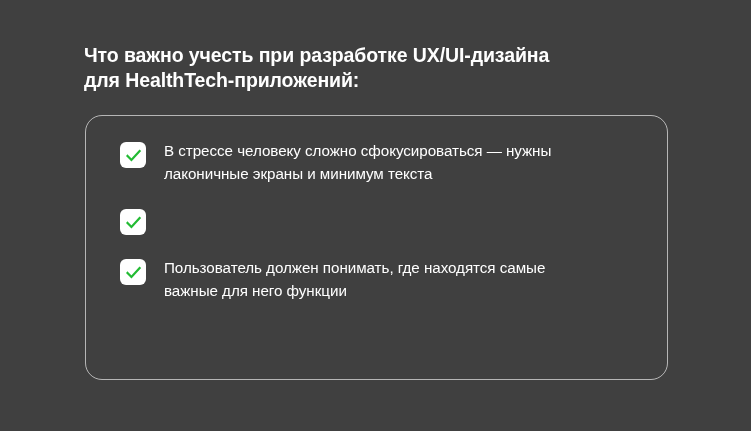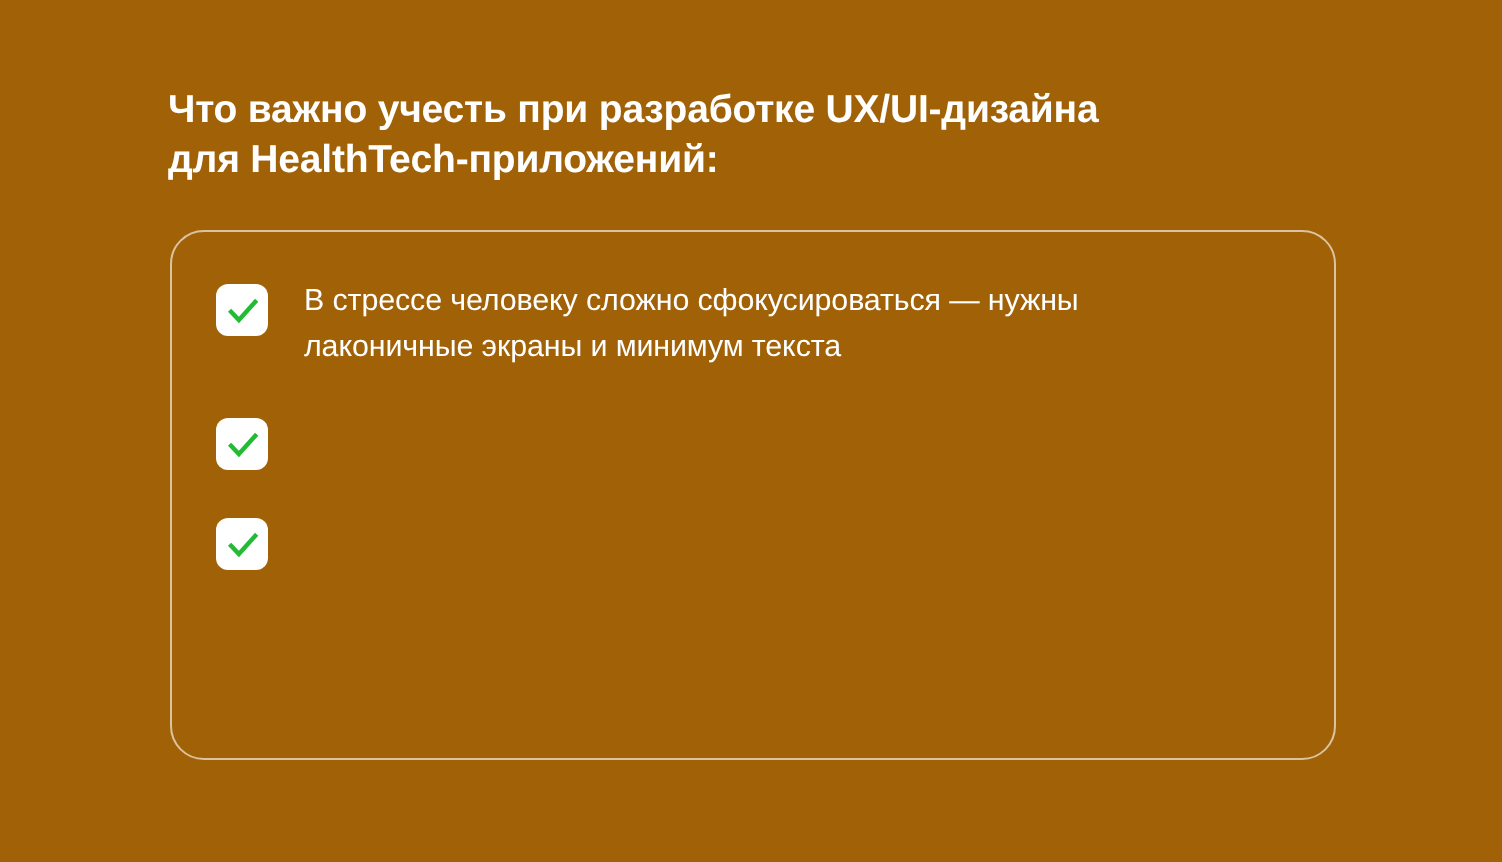--- a/index.html
+++ b/index.html
@@ -12,21 +12,21 @@
     overflow: hidden;
     background: #3a55de;
     font-family: "Liberation Sans", sans-serif;
     -webkit-font-smoothing: antialiased;
   }
 
   #slide {
     position: relative;
     width: 751px;
     height: 431px;
-    background: #a16207;
+    background: #404040;
     box-sizing: border-box;
   }
 
   
   .heading {
     position: absolute;
     left: 84px;
     top: 43px;
     width: 600px;
     color: #ffffff;
@@ -45,21 +45,21 @@
     width: 583px;
     height: 265px;
     box-sizing: border-box;
     border: 1px solid rgba(255, 255, 255, 0.62);
     border-radius: 17px;
     background: transparent;
   }
 
   .list {
     position: absolute;
-    left: 0;
+    left: 12px;
     top: 0;
     width: 100%;
     height: 100%;
     padding: 23px 20px 0 22px;
     box-sizing: border-box;
   }
 
   .list-item {
     display: flex;
     align-items: flex-start;
@@ -127,19 +127,21 @@
           </svg>
         </span>
       </div>
 
       <div class="list-item">
         <span class="checkbox">
           <svg viewBox="0 0 24 24" aria-hidden="true">
             <path d="M3.6 12.6 L9.1 18.3 L20.6 5.6" fill="none" stroke="#22bb33" stroke-width="3.1" stroke-linecap="square" stroke-linejoin="miter"></path>
           </svg>
         </span>
+        <span class="item-text">Пользователь должен понимать, где находятся самые
+важные для него функции</span>
       </div>
 
 
     </div>
   </div>
 
 </div>
 
 </body></html>

